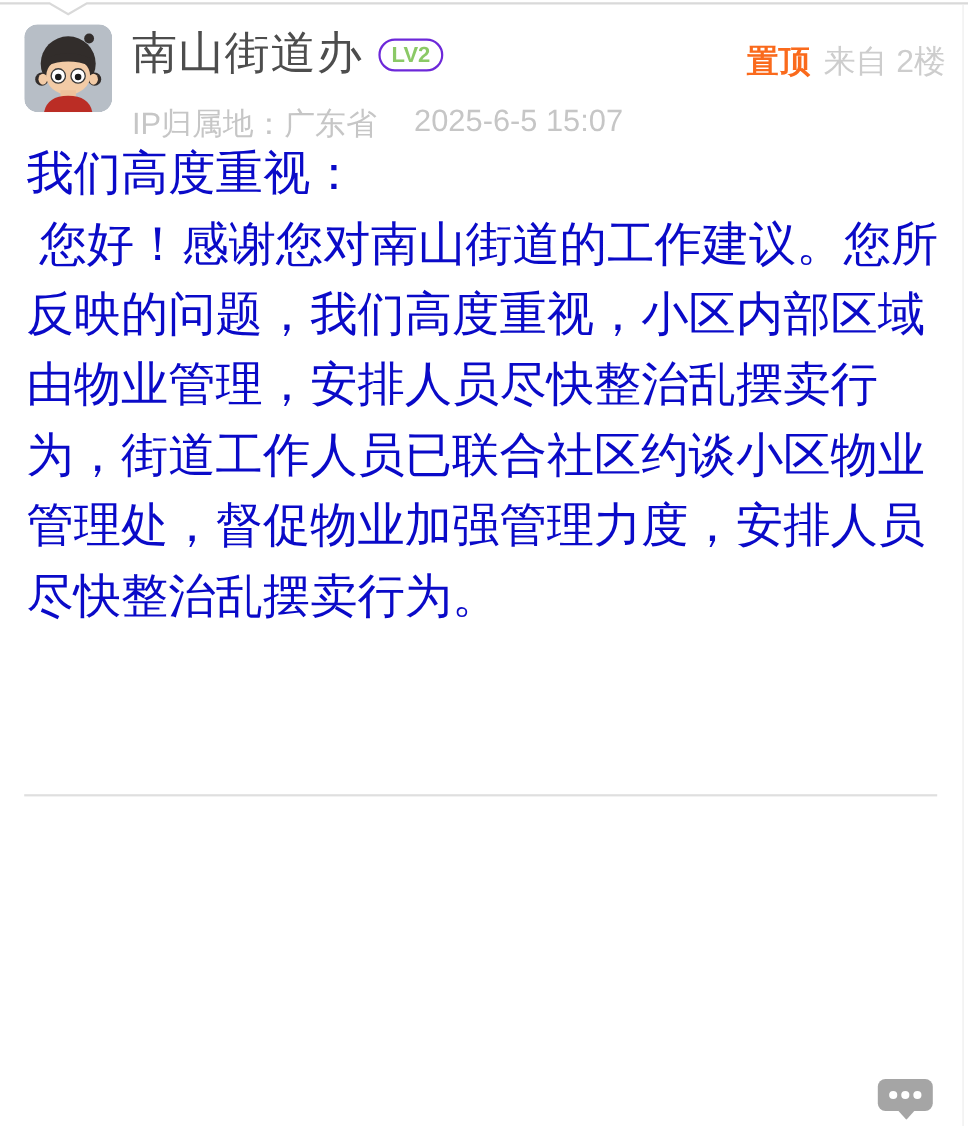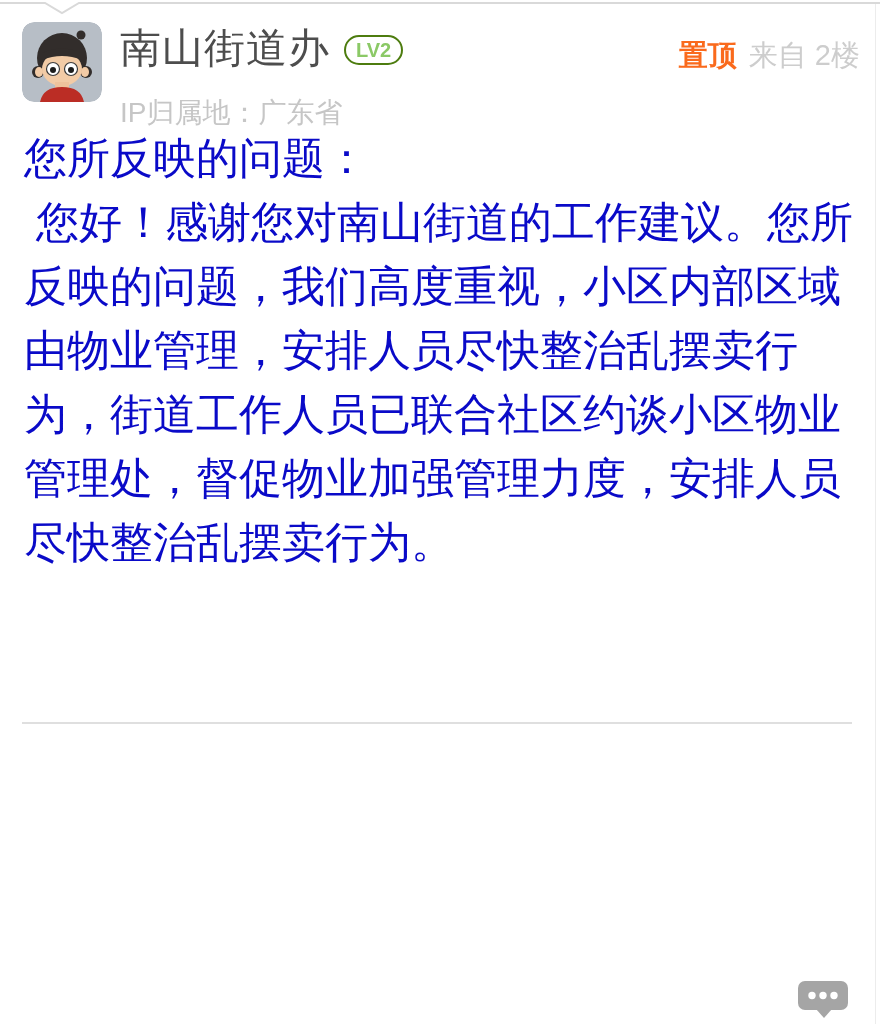--- a/index.html
+++ b/index.html
@@ -28,21 +28,21 @@
     display: flex; align-items: flex-start; gap: 14px;
   }
   .username {
     font-size: 41px; line-height: 36px; font-weight: 500;
     color: #4d4d4d; letter-spacing: 1px; cursor: pointer;
   }
   .badge {
     margin-top: 5px;
     display: inline-flex; align-items: center; justify-content: center;
     height: 30px; padding: 0 10px;
-    border: 2px solid #4d7c0f; border-radius: 17px;
+    border: 2px solid #6d28d9; border-radius: 17px;
     color: #8bc966; font-size: 20px; font-weight: 600;
   }
   .top-right {
     position: absolute; right: 20px; top: 36px;
     display: flex; align-items: center; gap: 12px;
     font-size: 29px;
   }
   .pinned { color: #fa6a1c; font-weight: 600; }
   .floor { color: #cdcdcd; }
   .meta-row {
@@ -116,24 +116,25 @@
     <span class="badge">LV2</span>
   </div>
 
   <div class="top-right">
     <span class="pinned">置顶</span>
     <span class="floor">来自 2楼</span>
   </div>
 
   <div class="meta-row">
     <span>IP归属地：广东省</span>
+    <span>2025-6-5 15:07</span>
   </div>
 
   <div class="body">
-    <p>您所反映的问题：</p>
+    <p>我们高度重视：</p>
     <p> 您好！感谢您对南山街道的工作建议。您所反映的问题，我们高度重视，小区内部区域由物业管理，安排人员尽快整治乱摆卖行为，街道工作人员已联合社区约谈小区物业管理处，督促物业加强管理力度，安排人员尽快整治乱摆卖行为。</p>
   </div>
 
   <div class="divider"></div>
 
 
   <div class="comment-icon">
     <svg viewBox="0 0 52 40" width="52" height="40" aria-hidden="true">
       <rect x="1" y="3" width="50" height="29" rx="7" fill="#a5a5a5"></rect>
       <circle cx="15" cy="17.5" r="3.7" fill="#ffffff"></circle>

